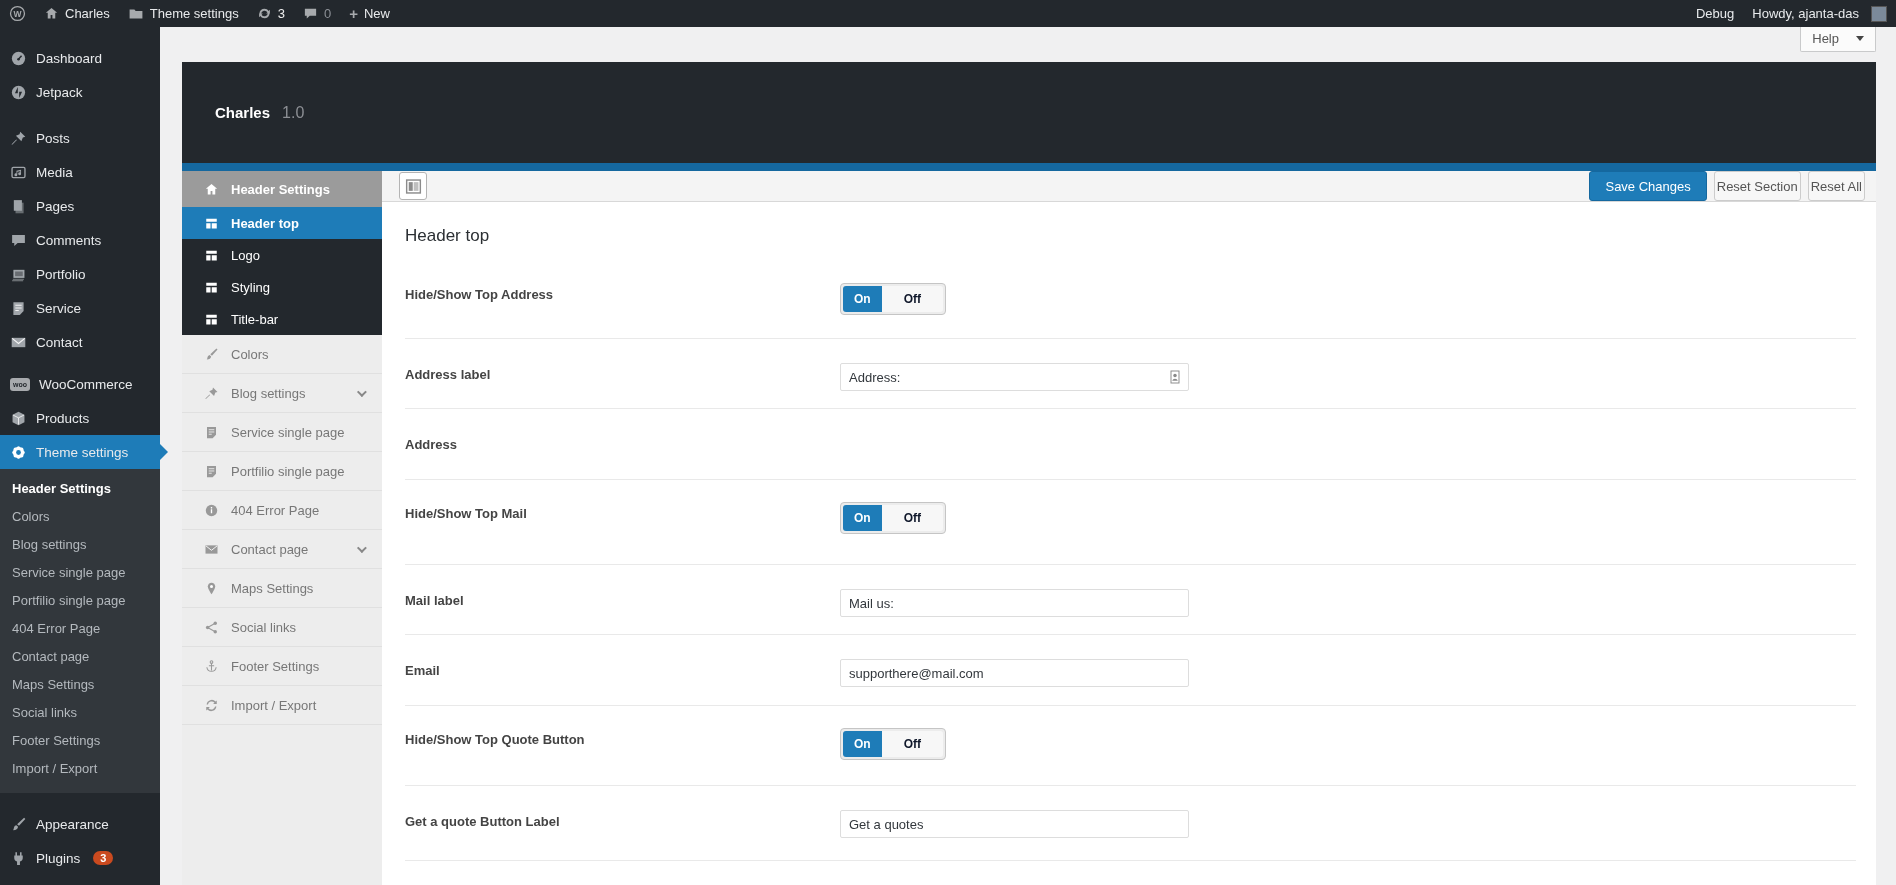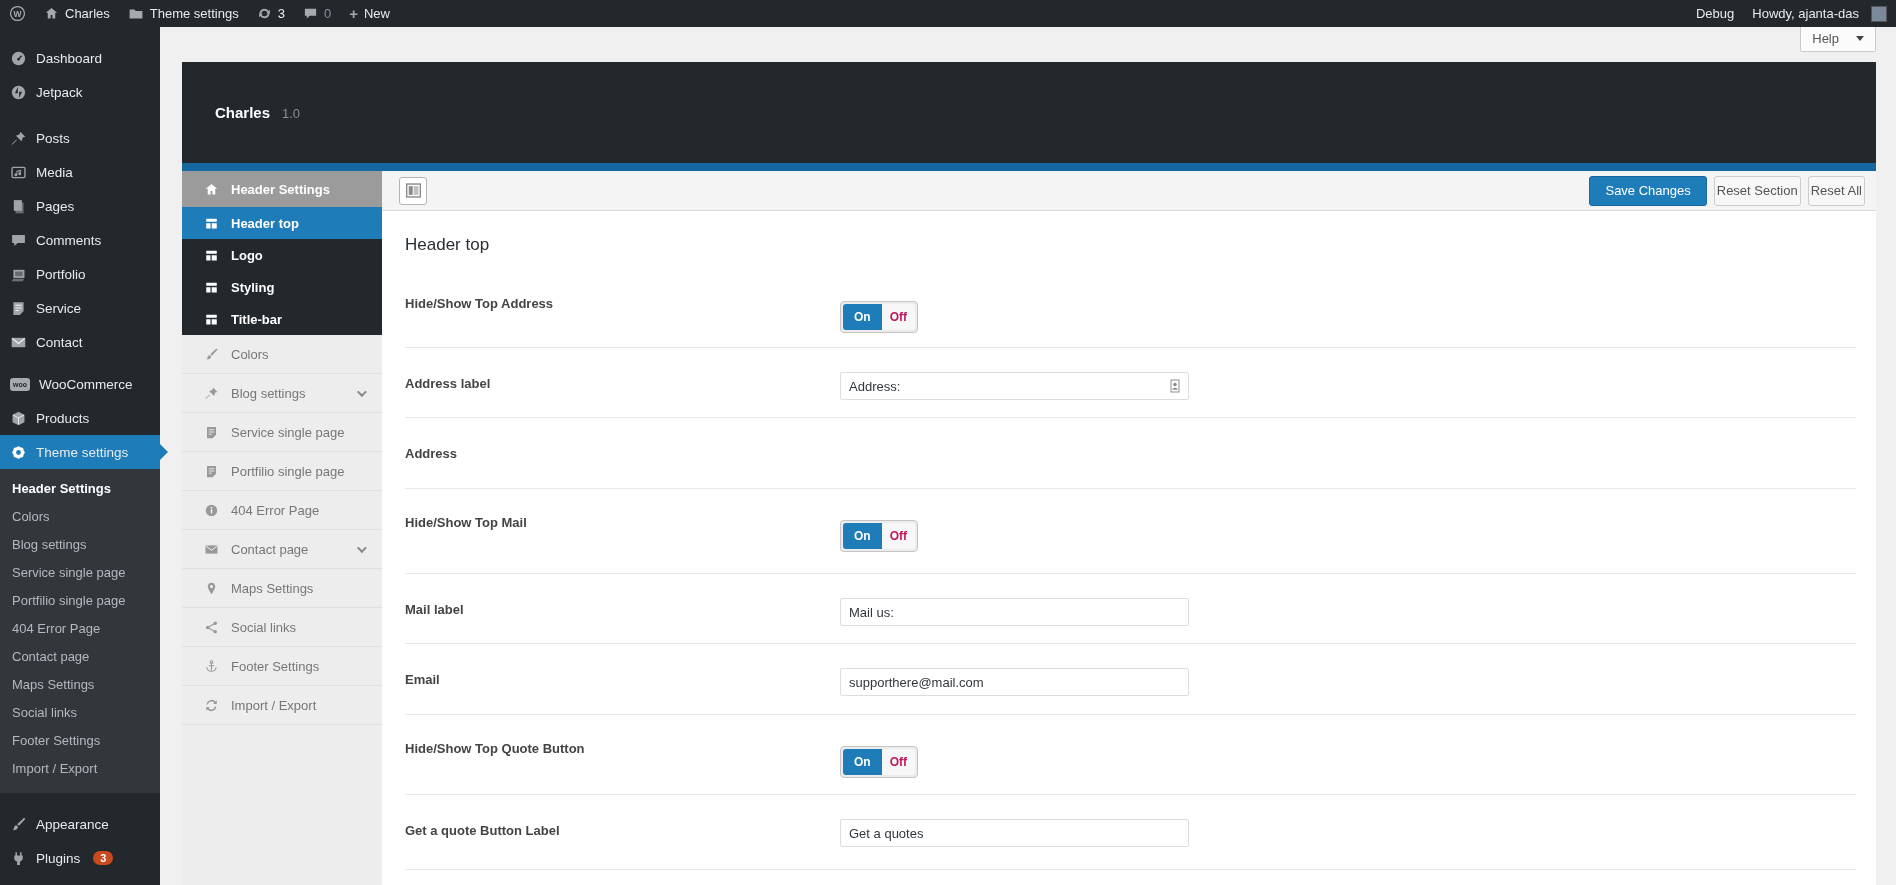--- a/index.html
+++ b/index.html
@@ -40,45 +40,45 @@
     width:20px; height:13px; display:flex; align-items:center; justify-content:center; }
   #wpsubmenu { background:#32373c; padding:6px 0 10px; }
   .sub-item { height:28px; line-height:28px; padding-left:12px; color:#b4b9be; font-size:13px; cursor:pointer; }
   .sub-item.current { color:#fff; font-weight:bold; }
 
   
   #panel { position:absolute; top:62px; left:182px; width:1694px; height:900px; background:#fff; z-index:10; }
   #banner { height:101px; background:#23282d; position:relative; }
   #brand { position:absolute; left:33px; top:42px; display:flex; align-items:baseline; gap:12px; }
   #brand .name { color:#fff; font-size:15px; font-weight:bold; }
-  #brand .ver { color:#8c8f94; font-size:13px; }
+  #brand .ver { color:#8c8f94; font-size:16px; }
   #blueline { height:8px; background:#15689f; }
   #panelbody { display:flex; height:791px; }
 
   
   #themenav { width:200px; flex-shrink:0; background:#ededed; display:flex; flex-direction:column; }
   .tn-row { display:flex; align-items:center; cursor:pointer; font-size:13px; }
   .tn-row svg { margin:0 12px 0 22px; flex-shrink:0; }
   .tn-head { height:36px; background:#9b9b9b; color:#fff; font-weight:bold; }
   .tn-head svg { color:#fff; }
   .tn-active { height:32px; background:#1e7cb8; color:#fff; font-weight:bold; position:relative; }
   .tn-active svg { color:#fff; }
   .tn-active::after { content:""; position:absolute; right:-8px; top:50%; margin-top:-8px;
     border:8px solid transparent; border-left:8px solid #1e7cb8; border-right-width:0; }
-  .tn-dark { height:32px; background:#23282d; color:#fff; font-weight:bold; }
+  .tn-dark { height:32px; background:#23282d; color:#fff; font-weight:normal; }
   .tn-dark svg { color:#fff; }
   .tn-item { height:39px; background:#ededed; border-bottom:1px solid #e0e0e0; color:#777; }
   .tn-item svg { color:#999; }
   .tn-fill { flex:1; background:#ededed; }
   .chev { margin-left:auto; margin-right:18px; width:7px; height:7px; border-right:2px solid #888;
     border-bottom:2px solid #888; transform:rotate(45deg) translateY(-2px); }
 
   
   #main { flex:1; background:#fff; position:relative; }
-  #toolbar { height:40px; background:#f4f4f4; border-bottom:1px solid #d8d8d8; display:flex; align-items:center;
+  #toolbar { height:31px; background:#f4f4f4; border-bottom:1px solid #d8d8d8; display:flex; align-items:center;
     padding:0 11px 0 17px; }
   #expandbtn { width:28px; height:28px; background:#fff; border:1px solid #b4b4b4; border-radius:3px;
     display:flex; align-items:center; justify-content:center; color:#8b8b8b; cursor:pointer; }
   .tb-spacer { flex:1; }
   .btn { height:30px; font-size:13px; border-radius:3px; cursor:pointer; font-family:"Liberation Sans",sans-serif; }
   .btn-primary { background:#1e7cb8; border:1px solid #15689f; color:#fff; padding:0 15px; margin-right:7px; }
   .btn-sec { background:#f7f7f7; border:1px solid #ccc; color:#555; padding:0 2px; }
   .btn-sec + .btn-sec { margin-left:7px; }
 
   #content { position:relative; }
@@ -87,23 +87,23 @@
   .row::after { content:""; position:absolute; left:23px; right:20px; bottom:0; border-bottom:1px solid #e9e9e9; }
   .r78{height:78px;} .r70{height:70px;} .r71{height:71px;} .r85{height:85px;} .r80{height:80px;} .r75{height:75px;}
   .flabel { position:absolute; left:23px; font-size:13px; font-weight:bold; color:#444; }
   .ltext { top:28px; } .ltog { top:26px; }
   .fctl { position:absolute; left:458px; }
   .ctext { top:24px; } .ctog { top:22px; }
   input.txt { width:349px; height:28px; border:1px solid #ddd; border-radius:2px; background:#fff;
     font-size:13px; color:#32373c; padding:0 8px; font-family:"Liberation Sans",sans-serif; }
   .inputwrap { position:relative; width:349px; }
   .autofill { position:absolute; right:6px; top:5px; color:#8a8a8a; }
-  .switch { display:flex; border:1px solid #c5c5c5; border-radius:4px; background:#ececec; padding:2px; width:max-content;margin-top:9px; }
+  .switch { display:flex; border:1px solid #c5c5c5; border-radius:4px; background:#ececec; padding:2px; width:max-content; }
   .sw-on { background:#1e7cb8; color:#fff; font-weight:bold; font-size:12px; padding:6px 11px; border-radius:3px 0 0 3px; cursor:pointer; }
-  .sw-off { background:#f7f7f7; color:#be185d; font-weight:bold; font-size:12px; padding:6px 8px; border-radius:0 3px 3px 0; cursor:pointer; }
+  .sw-off { background:#f7f7f7; color:#0f172a; font-weight:bold; font-size:12px; padding:6px 22px; border-radius:0 3px 3px 0; cursor:pointer; }
 </style>
 </head>
 <body>
 
 <svg width="0" height="0" style="position:absolute">
   <defs>
     <symbol id="s-wp" viewBox="0 0 20 20">
         <circle cx="10" cy="10" r="8.2" fill="none" stroke="currentColor" stroke-width="1.5"></circle>
         <text x="10" y="13.6" font-size="10" font-weight="bold" text-anchor="middle" fill="currentColor" font-family="Liberation Sans, sans-serif">W</text>
       </symbol>

